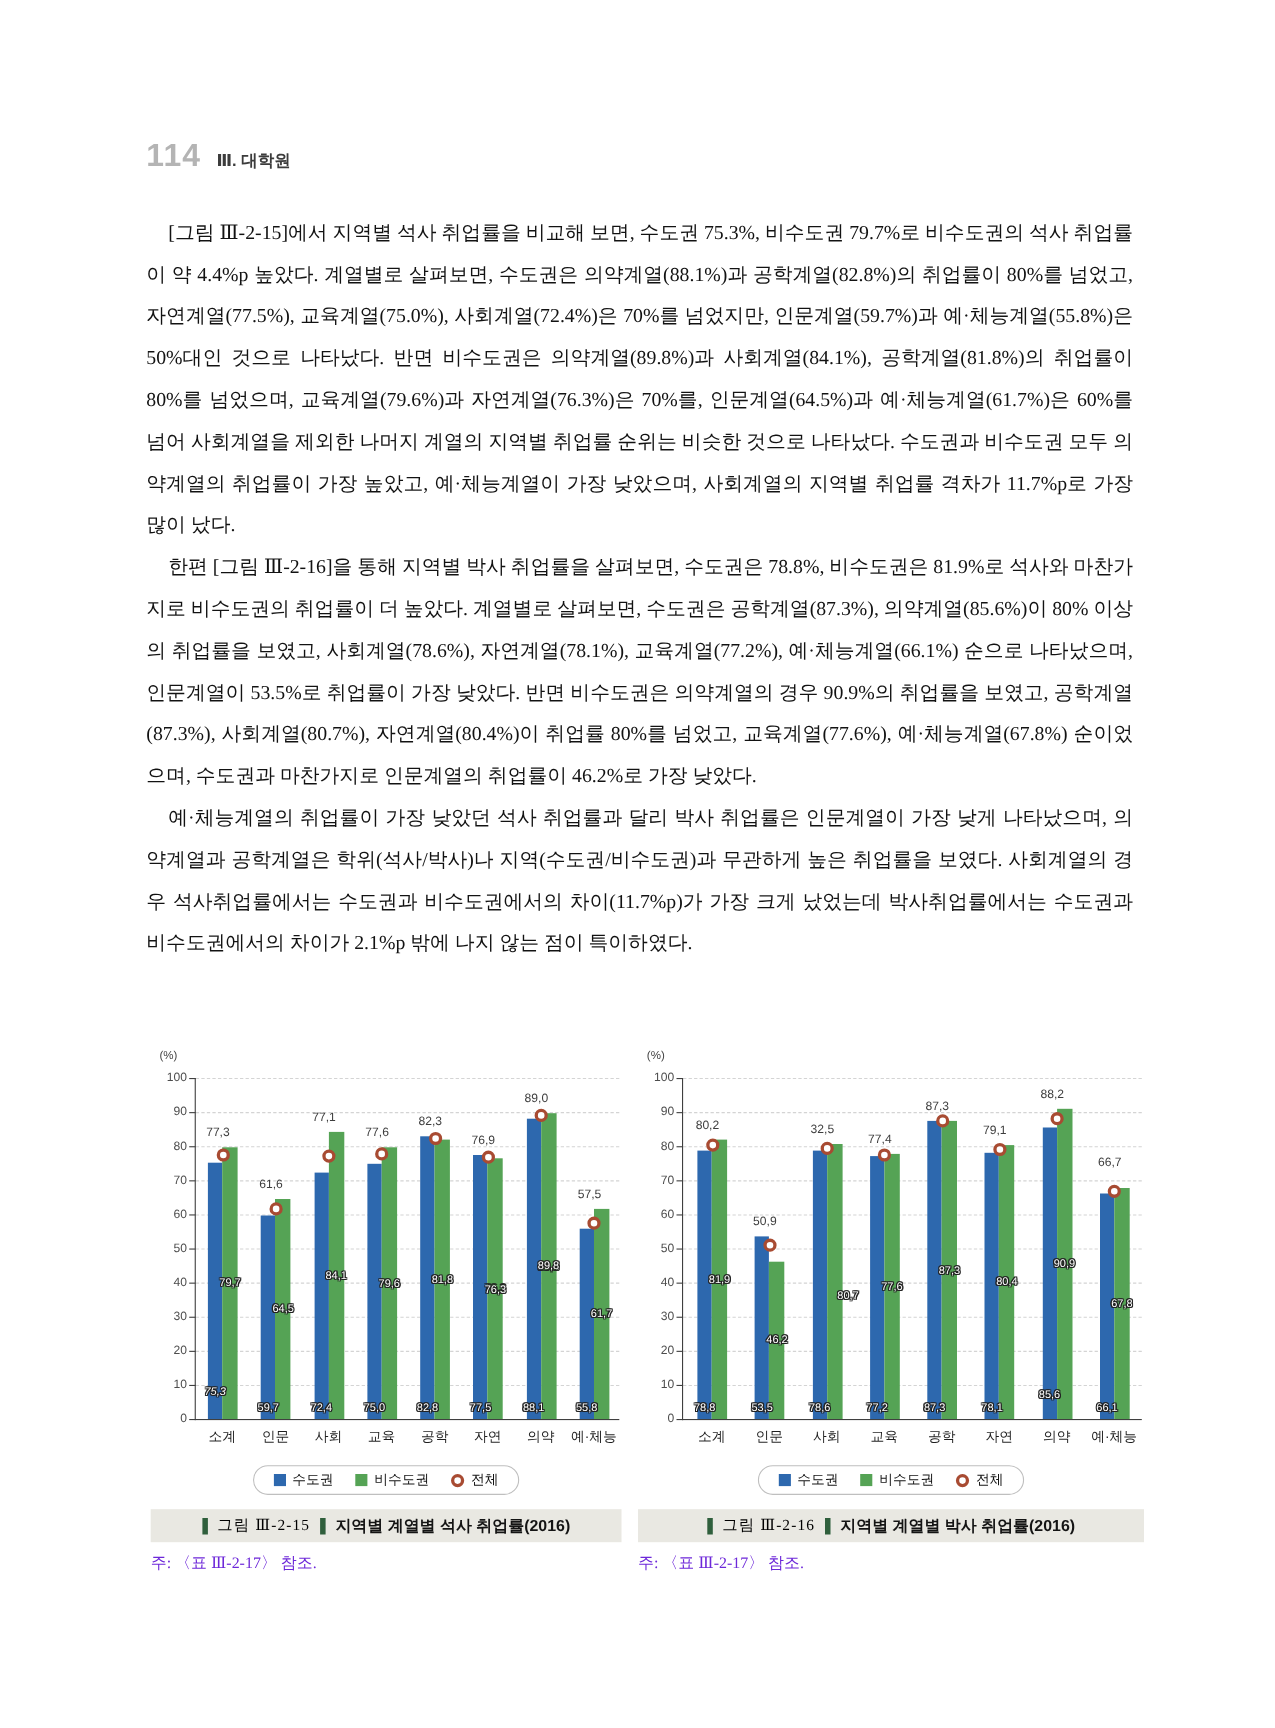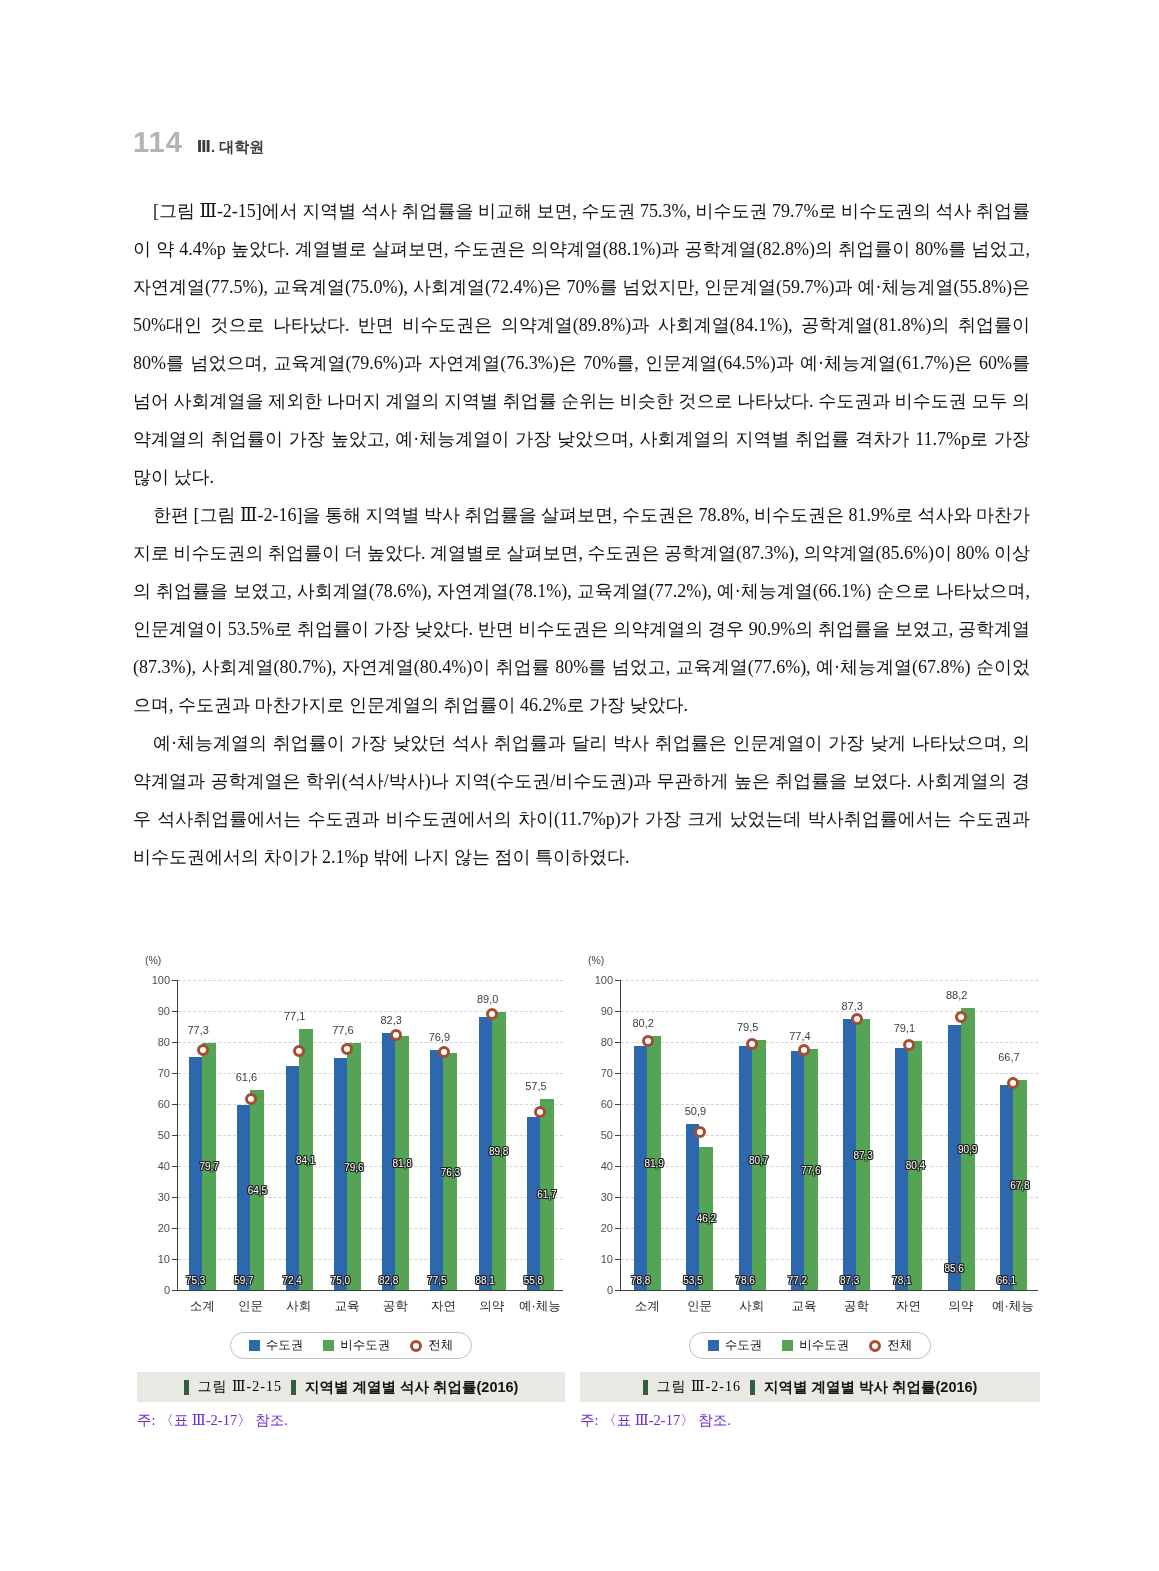--- a/index.html
+++ b/index.html
@@ -115,21 +115,21 @@
           <div class="gridline" style="top: 31px;"></div>
           <div class="ytick-mark" style="top: 31px;"></div>
           <div class="ytick-label" style="top: 25px;">90</div>
           <div class="gridline" style="top: 0px;"></div>
           <div class="ytick-mark" style="top: 0px;"></div>
           <div class="ytick-label" style="top: -6px;">100</div>
           <div class="bar" style="left: 11.125px; width: 13px; height: 233.43px; background: rgb(45, 104, 174);"></div>
           <div class="bar" style="left: 24.125px; width: 14px; height: 247.07px; background: rgb(85, 163, 85);"></div>
           <div class="total-marker" style="left: 18.625px; bottom: 233.63px; border-color: rgb(168, 75, 50);"></div>
           <div class="total-label" style="left: -9.875px; bottom: 254.07px;">77,3</div>
-          <div class="inbar-label" style="left: -4.375px; bottom: 4px;">75,3</div>
+          <div class="inbar-label" style="left: -4.375px; bottom: 19px; font-style: italic;">75,3</div>
           <div class="inbar-label" style="left: 9.125px; bottom: 117.535px;">79,7</div>
           <div class="cat-label" style="left: -6.875px;">소계</div>
           <div class="bar" style="left: 59.375px; width: 13px; height: 185.07px; background: rgb(45, 104, 174);"></div>
           <div class="bar" style="left: 72.375px; width: 14px; height: 199.95px; background: rgb(85, 163, 85);"></div>
           <div class="total-marker" style="left: 66.875px; bottom: 184.96px; border-color: rgb(168, 75, 50);"></div>
           <div class="total-label" style="left: 38.375px; bottom: 206.95px;">61,6</div>
           <div class="inbar-label" style="left: 43.875px; bottom: 4px;">59,7</div>
           <div class="inbar-label" style="left: 57.375px; bottom: 93.975px;">64,5</div>
           <div class="cat-label" style="left: 41.375px;">인문</div>
           <div class="bar" style="left: 107.625px; width: 13px; height: 224.44px; background: rgb(45, 104, 174);"></div>
@@ -247,23 +247,23 @@
           <div class="bar" style="left: 65.375px; width: 13px; height: 165.85px; background: rgb(45, 104, 174);"></div>
           <div class="bar" style="left: 78.375px; width: 14px; height: 143.22px; background: rgb(85, 163, 85);"></div>
           <div class="total-marker" style="left: 72.875px; bottom: 151.79px; border-color: rgb(168, 75, 50);"></div>
           <div class="total-label" style="left: 44.375px; bottom: 172.85px;">50,9</div>
           <div class="inbar-label" style="left: 49.875px; bottom: 4px;">53,5</div>
           <div class="inbar-label" style="left: 63.375px; bottom: 65.61px;">46,2</div>
           <div class="cat-label" style="left: 47.375px;">인문</div>
           <div class="bar" style="left: 117.625px; width: 13px; height: 243.66px; background: rgb(45, 104, 174);"></div>
           <div class="bar" style="left: 130.625px; width: 14px; height: 250.17px; background: rgb(85, 163, 85);"></div>
           <div class="total-marker" style="left: 125.125px; bottom: 240.45px; border-color: rgb(168, 75, 50);"></div>
-          <div class="total-label" style="left: 96.625px; bottom: 257.17px;">79,5</div>
+          <div class="total-label" style="left: 96.625px; bottom: 257.17px;">32,5</div>
           <div class="inbar-label" style="left: 102.125px; bottom: 4px;">78,6</div>
-          <div class="inbar-label" style="left: 115.625px; bottom: 124px;">80,7</div>
+          <div class="inbar-label" style="left: 115.625px; bottom: 106px; text-align: right;">80,7</div>
           <div class="cat-label" style="left: 99.625px;">사회</div>
           <div class="bar" style="left: 169.875px; width: 13px; height: 239.32px; background: rgb(45, 104, 174);"></div>
           <div class="bar" style="left: 182.875px; width: 14px; height: 240.56px; background: rgb(85, 163, 85);"></div>
           <div class="total-marker" style="left: 177.375px; bottom: 233.94px; border-color: rgb(168, 75, 50);"></div>
           <div class="total-label" style="left: 148.875px; bottom: 247.56px;">77,4</div>
           <div class="inbar-label" style="left: 154.375px; bottom: 4px;">77,2</div>
           <div class="inbar-label" style="left: 167.875px; bottom: 114.28px;">77,6</div>
           <div class="cat-label" style="left: 151.875px;">교육</div>
           <div class="bar" style="left: 222.125px; width: 13px; height: 270.63px; background: rgb(45, 104, 174);"></div>
           <div class="bar" style="left: 235.125px; width: 14px; height: 270.63px; background: rgb(85, 163, 85);"></div>

